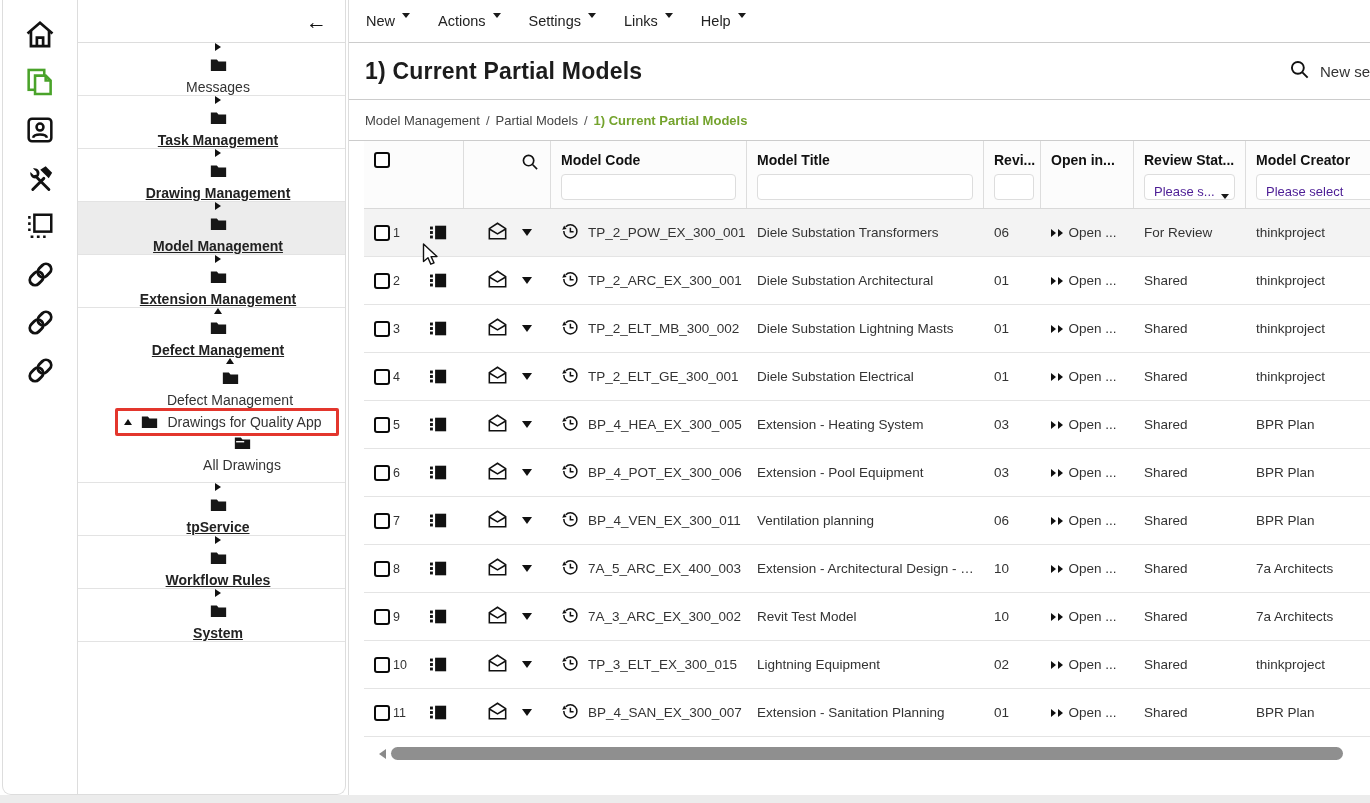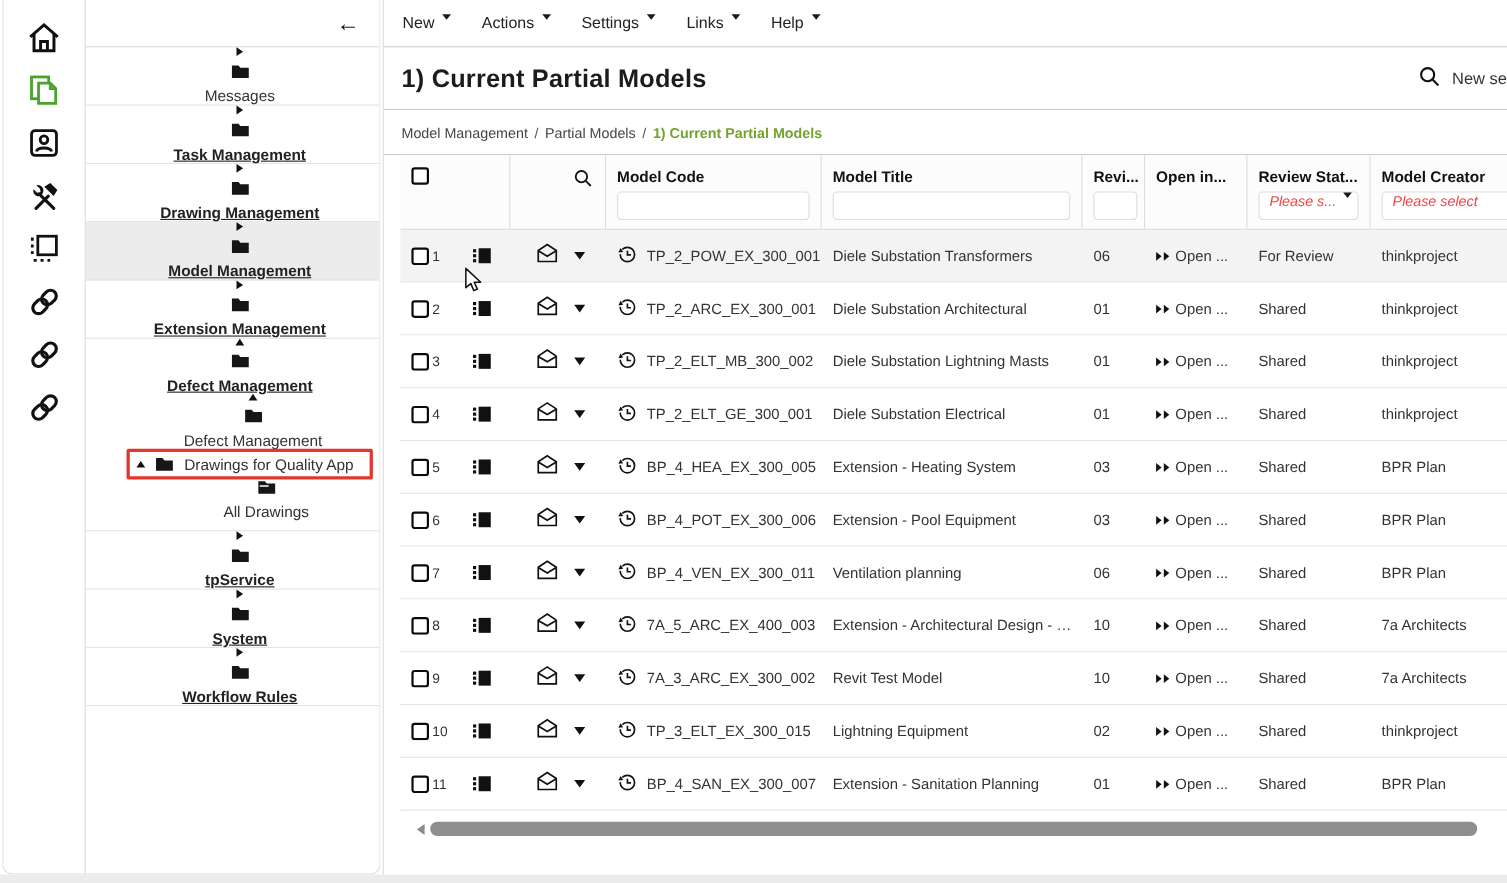--- a/index.html
+++ b/index.html
@@ -48,21 +48,21 @@
   .bc-current { color:#74a32d; font-weight:bold; }
 
   
   .table-wrap { padding-left:15px; }
   .thead { display:flex; background:#fcfcfc; border-bottom:1px solid #d9d9d9; height:68px; }
   .th { flex:0 0 auto; border-right:1px solid #ddd; padding:11px 10px 8px 10px; display:flex; flex-direction:column; gap:6px; overflow:hidden; }
   .th:last-child { border-right:none; }
   .th-label { font-size:14px; font-weight:bold; color:#111; white-space:nowrap; }
   .th input { height:28px; border:1px solid #ddd; border-radius:4px; width:100%; font-size:13px; padding:0 6px; background:#fff; outline:none; }
   .inp-rev { width:40px !important; }
-  .select-box { height:28px; border:1px solid #ddd; border-radius:4px; background:#fff; display:flex; align-items:flex-start; justify-content:space-between; gap:6px; padding:0 9px; font-size:13px; color:#ef4444; cursor:pointer; white-space:nowrap;font-style:italic; }
+  .select-box { height:28px; border:1px solid #ddd; border-radius:4px; background:#fff; display:flex; align-items:flex-end; justify-content:space-between; gap:6px; padding:0 9px; font-size:13px; color:#4c1d95; cursor:pointer; white-space:nowrap; }
   .sel-creator { width:150px; }
 
   .w-select{width:100px} .w-actions{width:87px} .w-code{width:196px} .w-title{width:237px}
   .w-rev{width:57px} .w-open{width:93px} .w-status{width:112px} .w-creator{width:160px}
 
   .row { display:flex; align-items:center; height:48px; border-bottom:1px solid #e4e4e4; background:#fff; }
   .row.hover { background:#f3f3f3; }
   .cell { flex:0 0 auto; padding:0 8px 0 10px; display:flex; align-items:center; overflow:hidden; }
   .cb { width:16px; height:16px; border:2px solid #0a0a0a; border-radius:3px; background:#fff; flex:0 0 auto; cursor:pointer; }
   .row-num { font-size:12.5px; color:#333; margin-left:3px; }
@@ -262,32 +262,32 @@
           </div>
         </div>
         <div class="tree-item">
           <div class="tree-row lvl0">
             <span class="arr-right"></span>
             <span class="icn">
               <svg width="17" height="14" viewBox="0 0 20 16">
                 <path d="M1 1.5 h7 l2 2.5 h9 V15 H1 Z" fill="#161616"></path>
               </svg>
             </span>
-            <span class="lbl bold">System</span>
+            <span class="lbl bold">Workflow Rules</span>
           </div>
         </div>
         <div class="tree-item">
           <div class="tree-row lvl0">
             <span class="arr-right"></span>
             <span class="icn">
               <svg width="17" height="14" viewBox="0 0 20 16">
                 <path d="M1 1.5 h7 l2 2.5 h9 V15 H1 Z" fill="#161616"></path>
               </svg>
             </span>
-            <span class="lbl bold">Workflow Rules</span>
+            <span class="lbl bold">System</span>
           </div>
         </div>
       </div>
   </div>
 </div>
 
 <div class="main-card">
   <div class="menubar">
       <div class="menu-item">
         <span>New</span>

